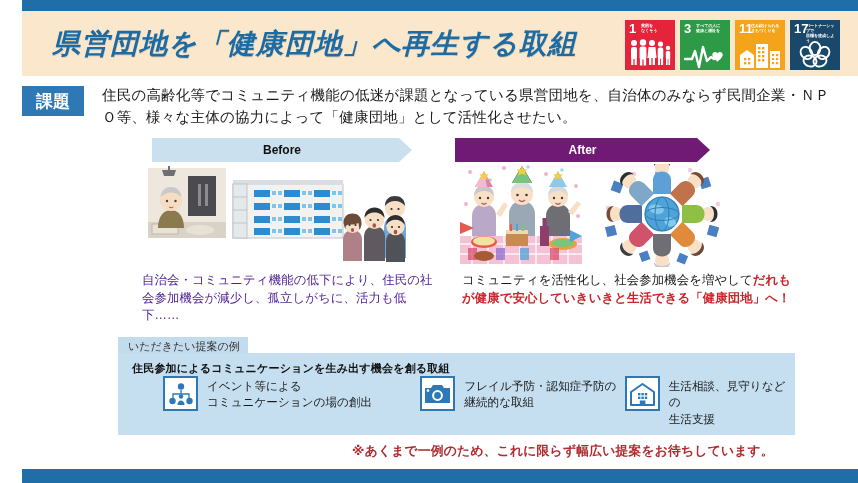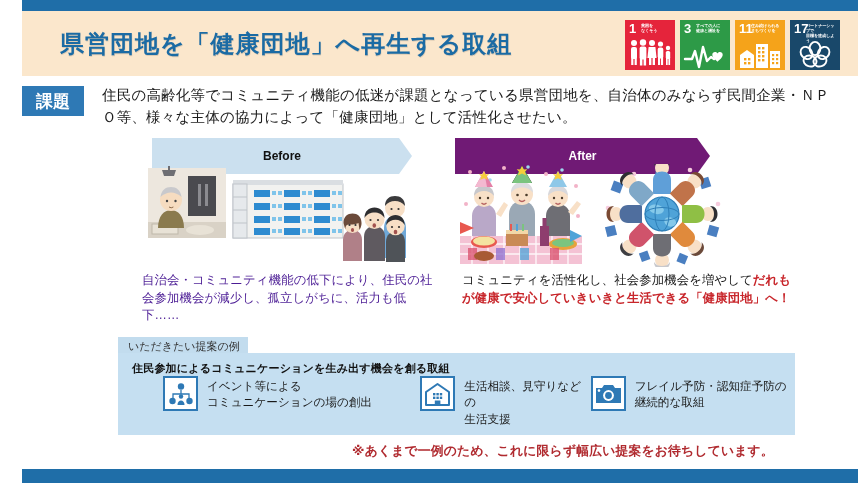--- a/index.html
+++ b/index.html
@@ -25,26 +25,27 @@
 
   
   .title-banner {
     position: absolute; left: 22px; top: 11px;
     width: 836px; height: 65px;
     background: #FBE7CC;
     display: flex; align-items: center;
   }
   .title-text {
     color: #1B6BA4;
-    font-size: 24px;
+    font-size: 28px;
     font-weight: bold;
     letter-spacing: 1px;
-    margin-left: 38px;
+    margin-left: 30px;
     white-space: nowrap;
     text-shadow: 0.5px 0.5px 0 rgba(0,0,0,0.12);
+    font-style: italic;
   }
   .sdg-row {
     position: absolute; right: 18px; top: 9px;
     display: flex; gap: 5px;
   }
   .sdg-tile {
     width: 50px; height: 50px;
     position: relative;
     color: #fff;
     overflow: hidden;
@@ -84,21 +85,21 @@
   .issue-text {
     margin-left: 18px;
     font-size: 14.5px;
     line-height: 1.55;
     color: #1a1a1a;
     letter-spacing: 0.2px;
   }
 
   
   .ba-banner {
-    position: absolute; height: 36px;
+    position: absolute; height: 24px;
     display: flex; align-items: center; justify-content: center;
     font-size: 12px; font-weight: bold;
     clip-path: polygon(0 0, calc(100% - 13px) 0, 100% 50%, calc(100% - 13px) 100%, 0 100%);
   }
   .before-banner {
     left: 152px; top: 138px; width: 260px;
     background: #CBE0EF; color: #111;
   }
   .after-banner {
     left: 455px; top: 138px; width: 255px;
@@ -576,20 +577,35 @@
             <path d="M9.5 24c0-3 1.6-4.6 3.5-4.6s3.5 1.6 3.5 4.6z"></path>
           </g>
         </svg>
       </div>
       <div class="prop-label">
         <div>イベント等による</div>
         <div>コミュニケーションの場の創出</div>
       </div>
     </div>
 
+    <div class="prop-item i1">
+      <div class="prop-icon">
+        <svg width="27" height="22" viewBox="0 0 27 22">
+          <path d="M1 5h6l2-3h9l2 3h6v15H1z" fill="#2E79B5"></path>
+          <circle cx="13.5" cy="12.5" r="5.4" fill="#ffffff"></circle>
+          <circle cx="13.5" cy="12.5" r="3.4" fill="#2E79B5"></circle>
+          <circle cx="4" cy="7.6" r="1.3" fill="#ffffff"></circle>
+        </svg>
+      </div>
+      <div class="prop-label">
+        <div>フレイル予防・認知症予防の</div>
+        <div>継続的な取組</div>
+      </div>
+    </div>
+
     <div class="prop-item i2">
       <div class="prop-icon">
         <svg width="27" height="24" viewBox="0 0 27 24">
           <path d="M13.5 2L25 10v13H2V10z" fill="none" stroke="#2E79B5" stroke-width="2" stroke-linejoin="round"></path>
           <g fill="#2E79B5">
             <rect x="9" y="11" width="2.4" height="2.4"></rect>
               <rect x="12.4" y="11" width="2.4" height="2.4"></rect>
               <rect x="15.8" y="11" width="2.4" height="2.4"></rect>
             <rect x="9" y="14.6" width="2.4" height="2.4"></rect>
               <rect x="12.4" y="14.6" width="2.4" height="2.4"></rect>
@@ -597,33 +613,18 @@
             <rect x="10.8" y="18.5" width="5.6" height="4.5"></rect>
           </g>
         </svg>
       </div>
       <div class="prop-label">
         <div>生活相談、見守りなどの</div>
         <div>生活支援</div>
       </div>
     </div>
 
-    <div class="prop-item i1">
-      <div class="prop-icon">
-        <svg width="27" height="22" viewBox="0 0 27 22">
-          <path d="M1 5h6l2-3h9l2 3h6v15H1z" fill="#2E79B5"></path>
-          <circle cx="13.5" cy="12.5" r="5.4" fill="#ffffff"></circle>
-          <circle cx="13.5" cy="12.5" r="3.4" fill="#2E79B5"></circle>
-          <circle cx="4" cy="7.6" r="1.3" fill="#ffffff"></circle>
-        </svg>
-      </div>
-      <div class="prop-label">
-        <div>フレイル予防・認知症予防の</div>
-        <div>継続的な取組</div>
-      </div>
-    </div>
-
   </div>
 </div>
 
 <div class="footnote">※あくまで一例のため、これに限らず幅広い提案をお待ちしています。</div>
 
 <div class="bottom-rule"></div>
 
 </body></html>

